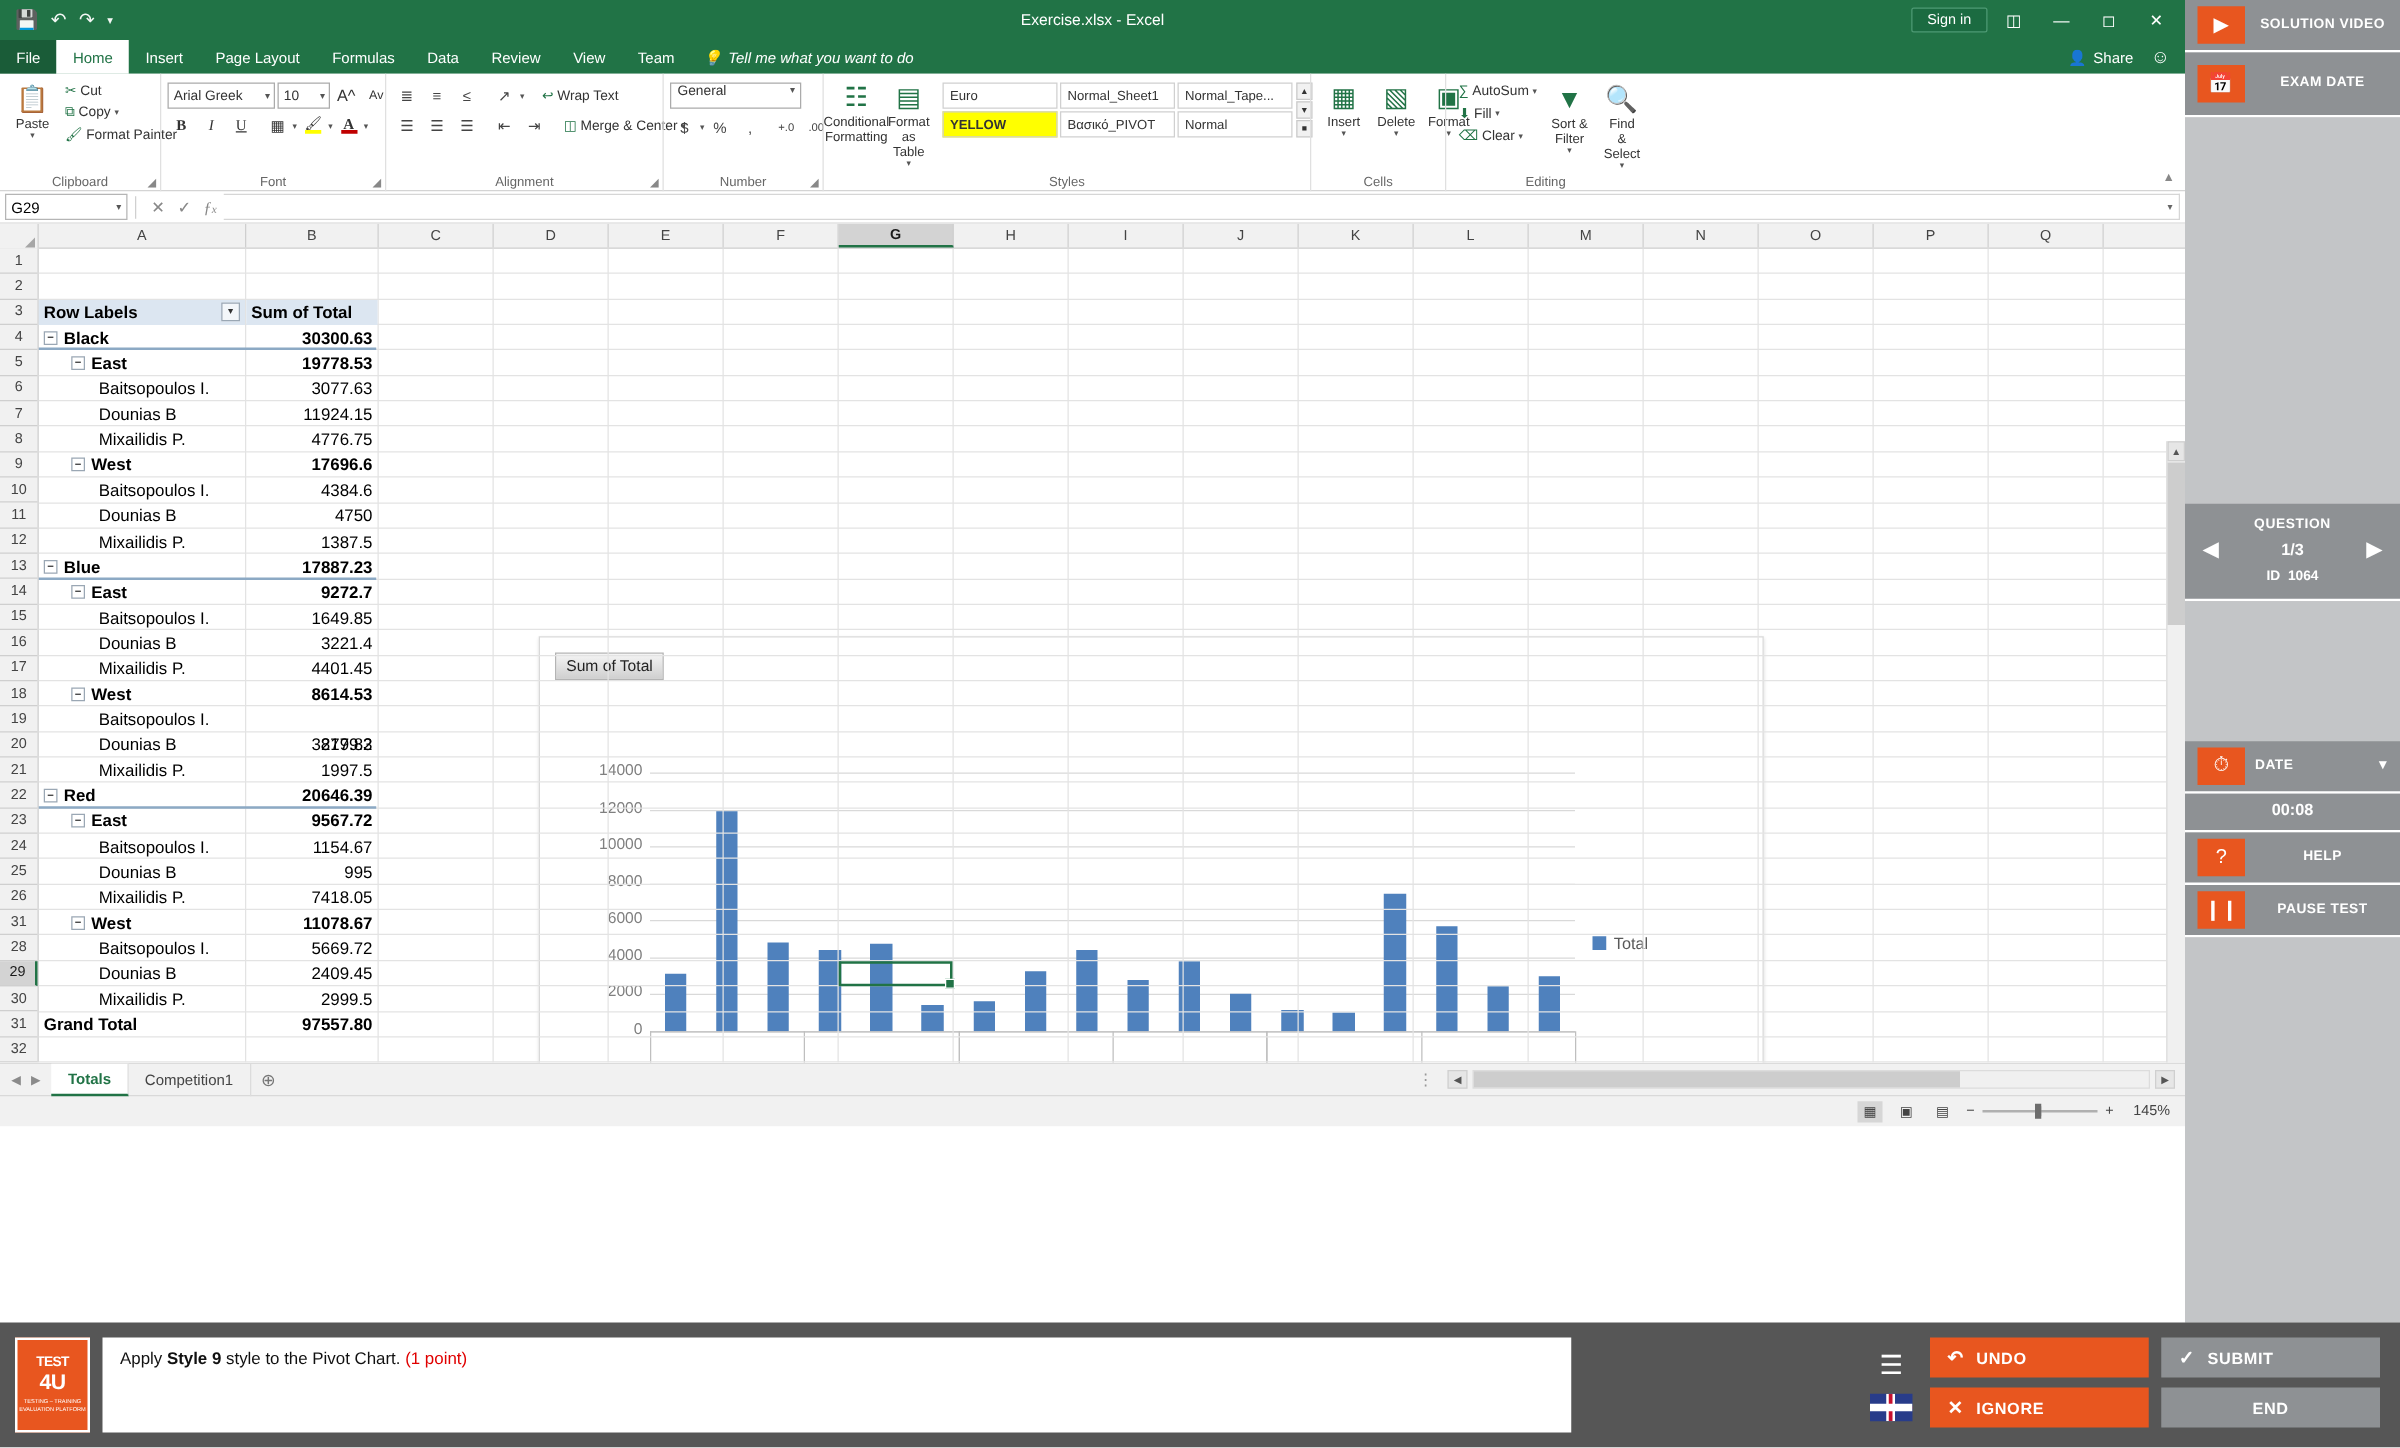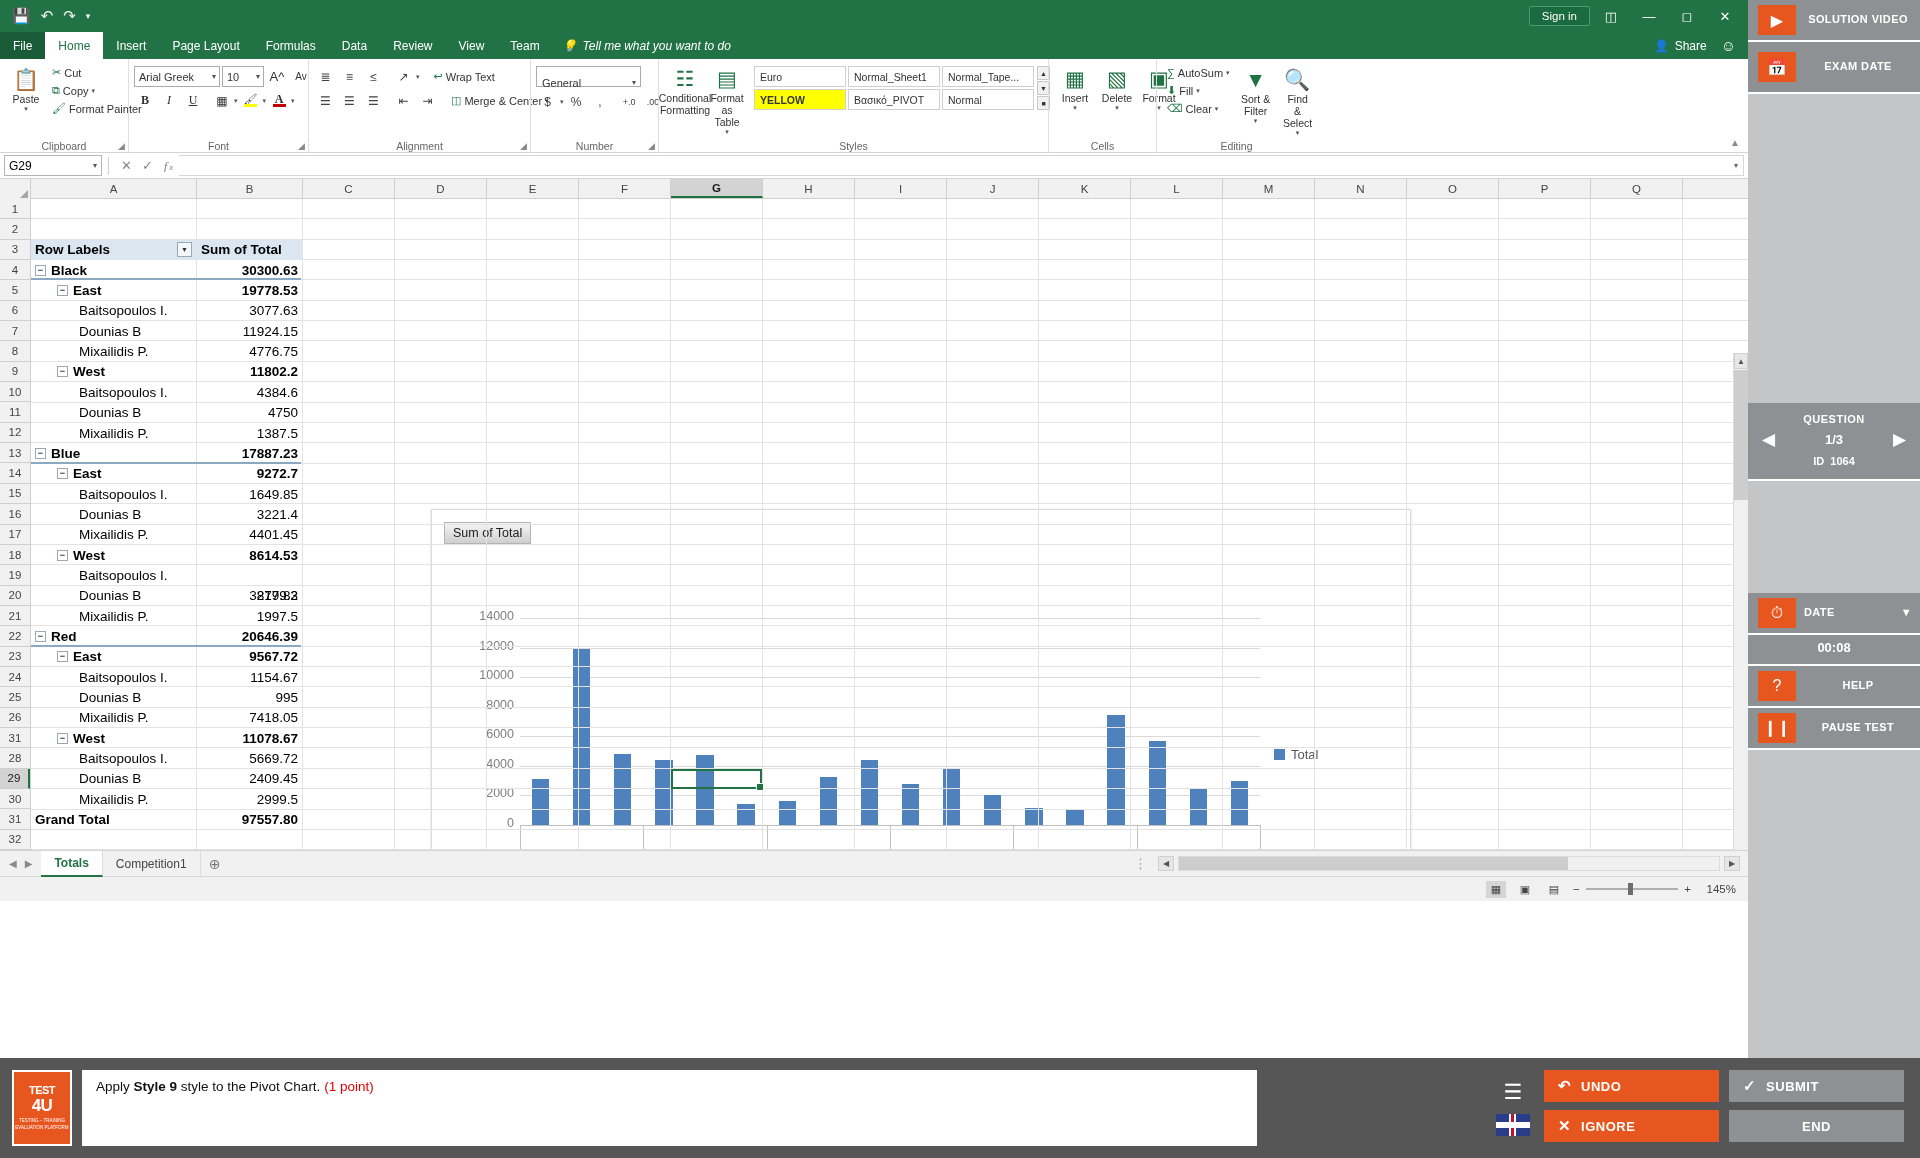--- a/index.html
+++ b/index.html
@@ -91,21 +91,21 @@
   .clr-a { font-weight: bold; font-family: "Liberation Serif", serif; font-size: 12px; line-height: 10px; }
   .clr-bar { height: 3px; width: 13px; margin: 0 auto; }
 
   
   .alrow { display: flex; gap: 1px; align-items: center; margin-bottom: 3px; }
   .abtn { width: 23px; height: 21px; display:flex; align-items:center; justify-content:center; cursor:pointer; font-size: 12px; color:#444;}
 
   
   .numsel {
     border: 1px solid #ababab; background: #fff; height: 21px; width: 105px;
-    font-size: 11px; padding: 12px 16px 0 5px; display: flex; align-items: center;
+    font-size: 11px; padding: 0 16px 0 5px; display: flex; 
     position: relative; cursor: pointer; margin-bottom: 4px;
   }
   .numsel::after { content: "▾"; position: absolute; right: 4px; font-size: 8px; color: #555; }
 
   
   .gallery { display: flex; align-items: stretch; }
   .gal-grid { display: grid; grid-template-columns: repeat(3, 1fr); grid-auto-rows: 21px; gap: 2px; }
   .gal-item {
     border: 1px solid #d0d0d0; background: #fff; font-size: 10.5px;
     display: flex; align-items: center; padding: 0 5px; cursor: pointer;
@@ -315,20 +315,21 @@
 
 <div id="excel">
 
   <div class="titlebar">
     <div class="qat">
       <span>💾</span>
       <span>↶</span>
       <span>↷</span>
       <span style="font-size:9px">▾</span>
     </div>
+    <div class="win-title">Exercise.xlsx - Excel</div>
     <div class="tb-right">
       <div class="signin">Sign in</div>
       <div class="tb-icn">◫</div>
       <div class="tb-icn">—</div>
       <div class="tb-icn">◻</div>
       <div class="tb-icn">✕</div>
     </div>
   </div>
 
   <div class="ribbon-tabs">
@@ -782,21 +783,21 @@
           </div>
           <div class="cell r" style="left: 166px; top: 122.1px; width: 105px;">11924.15</div>
           <div class="cell" style="left: 0px; top: 142.45px; width: 165px; padding-left: 48px;">
             <span>Mixailidis P.</span>
           </div>
           <div class="cell r" style="left: 166px; top: 142.45px; width: 105px;">4776.75</div>
           <div class="cell b" style="left: 0px; top: 162.8px; width: 165px; padding-left: 26px;">
             <span class="expander">−</span>
             <span>West</span>
           </div>
-          <div class="cell r b" style="left: 166px; top: 162.8px; width: 105px;">11802.2</div>
+          <div class="cell r b" style="left: 166px; top: 162.8px; width: 105px;">17696.6</div>
           <div class="cell" style="left: 0px; top: 183.15px; width: 165px; padding-left: 48px;">
             <span>Baitsopoulos I.</span>
           </div>
           <div class="cell r" style="left: 166px; top: 183.15px; width: 105px;">4384.6</div>
           <div class="cell" style="left: 0px; top: 203.5px; width: 165px; padding-left: 48px;">
             <span>Dounias B</span>
           </div>
           <div class="cell r" style="left: 166px; top: 203.5px; width: 105px;">4750</div>
           <div class="cell" style="left: 0px; top: 223.85px; width: 165px; padding-left: 48px;">
             <span>Mixailidis P.</span>

